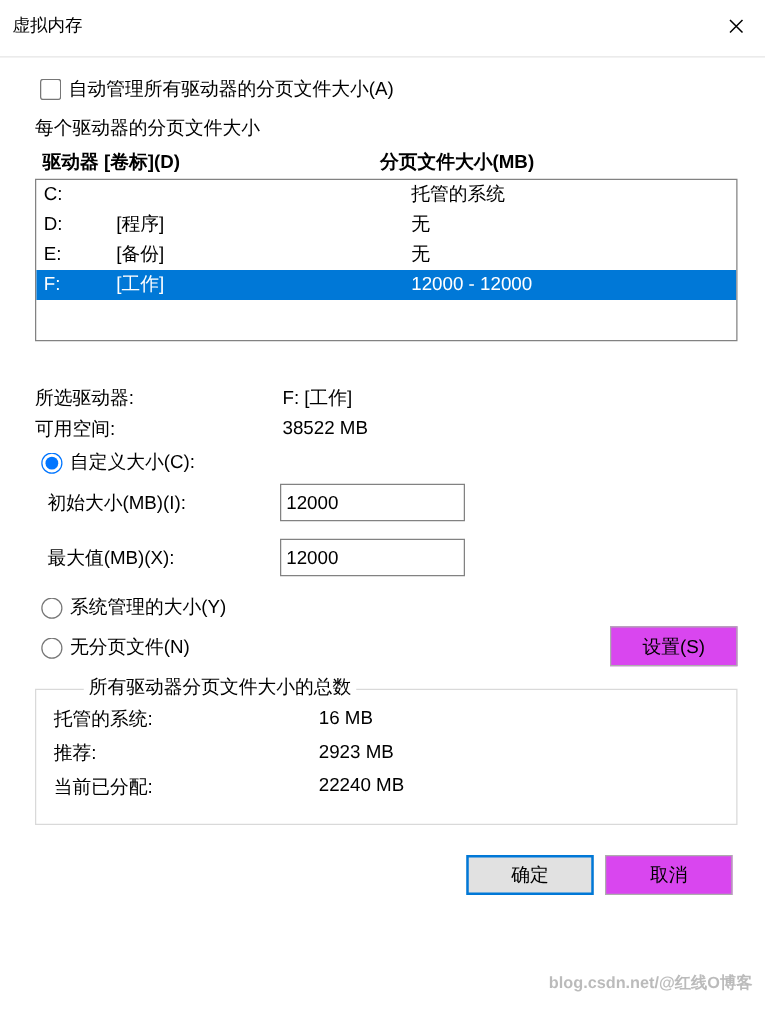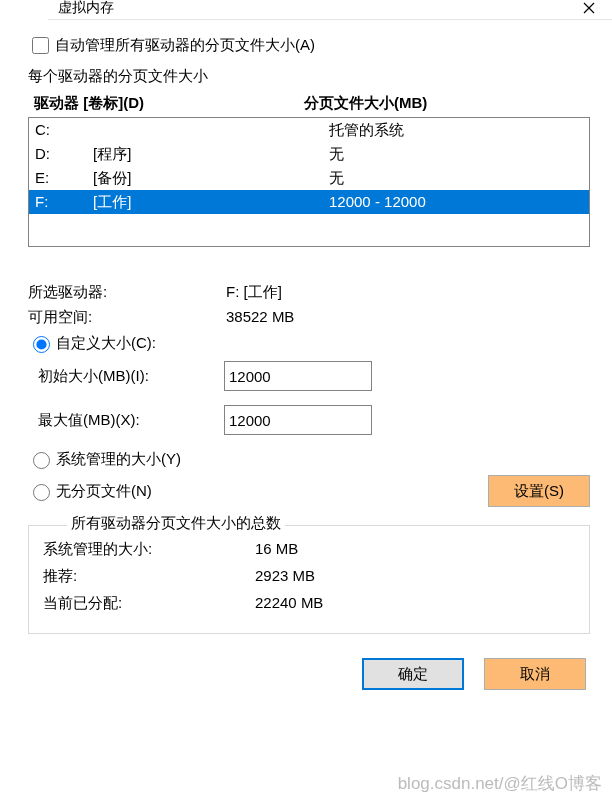--- a/index.html
+++ b/index.html
@@ -12,24 +12,23 @@
       width: 612px;
       height: 807px;
       overflow: hidden;
       font-size: 15px;
       color: #000;
     }
     .titlebar {
       display: flex;
       align-items: center;
       justify-content: space-between;
-      height: 20px;
+      height: 46px;
       padding: 0 0 4px 10px;
       border-bottom: 1px solid #e5e5e5;
-      margin-left: 48px;
     }
     .titlebar-title {
       font-size: 14px;
     }
     .close-btn {
       width: 46px;
       height: 34px;
       display: flex;
       align-items: center;
       justify-content: center;
@@ -117,21 +116,21 @@
     .radio-button-row {
       display: flex;
       align-items: center;
       justify-content: space-between;
       margin-bottom: 6px;
     }
     .btn {
       min-width: 102px;
       height: 32px;
       border: 1px solid #adadad;
-      background: #fdba74;
+      background: #d946ef;
       font-size: 15px;
       font-family: inherit;
       cursor: default;
       padding: 0 16px;
     }
     .groupbox {
       border: 1px solid #d9d9d9;
       margin-top: 18px;
       padding: 14px 10px 12px 10px;
       position: relative;
@@ -144,35 +143,36 @@
       padding: 0 4px;
       margin-left: 32px;
     }
     .totals-grid .info-row {
       margin-bottom: 8px;
     }
     .totals-grid .info-label { width: 216px; padding-left: 4px; }
     .button-row {
       display: flex;
       justify-content: flex-end;
-      gap: 20px;
+      gap: 9px;
       margin-top: 24px;
       padding-right: 4px;
     }
     .btn-primary {
       border: 2px solid #0078d7;
       background: #e1e1e1;
     }
     .watermark {
       position: absolute;
       bottom: 12px;
       right: 10px;
-      font-size: 17px;
+      font-size: 13px;
       color: rgba(120,120,120,0.5);
       pointer-events: none;
+      font-weight: bold;
     }
   </style>
 </head>
 <body>
 
 <div class="titlebar">
   <span class="titlebar-title">虚拟内存</span>
   <div class="close-btn">
     <svg width="12" height="12" viewBox="0 0 12 12">
         <path d="M1 1 L11 11 M11 1 L1 11" stroke="#000" stroke-width="1.2" fill="none"></path>
@@ -253,21 +253,21 @@
       <input type="radio" name="sizeopt" style="">
       <span>无分页文件(N)</span>
     </label>
     <button class="btn">设置(S)</button>
   </div>
 
   <div class="groupbox">
     <div class="groupbox-title">所有驱动器分页文件大小的总数</div>
     <div class="totals-grid">
       <div class="info-row">
-        <div class="info-label">系统管理的大小:</div>
+        <div class="info-label">托管的系统:</div>
         <div class="info-value">16 MB</div>
       </div>
       <div class="info-row">
         <div class="info-label">推荐:</div>
         <div class="info-value">2923 MB</div>
       </div>
       <div class="info-row">
         <div class="info-label">当前已分配:</div>
         <div class="info-value">22240 MB</div>
       </div>

